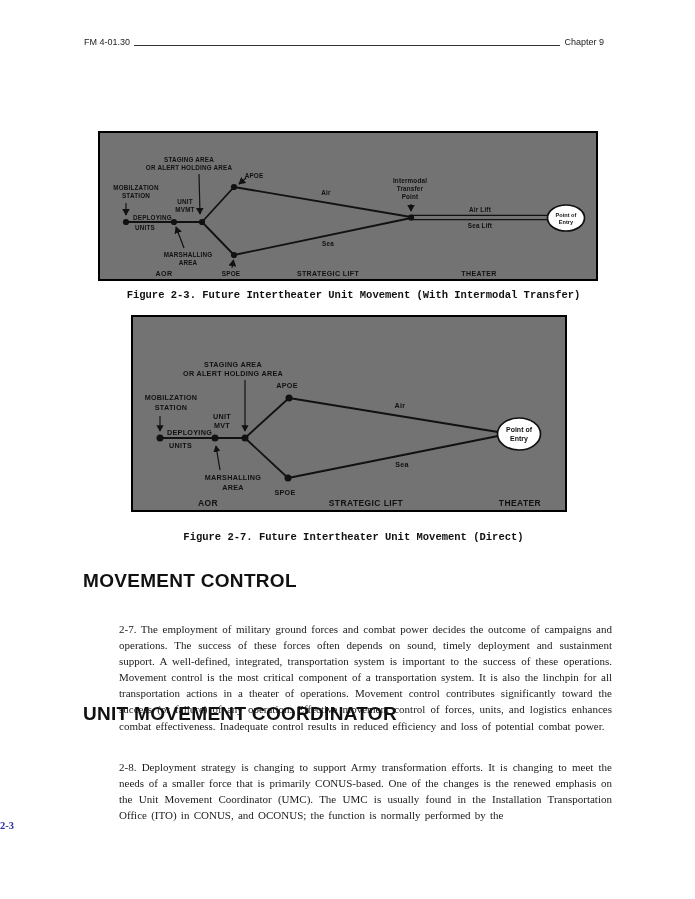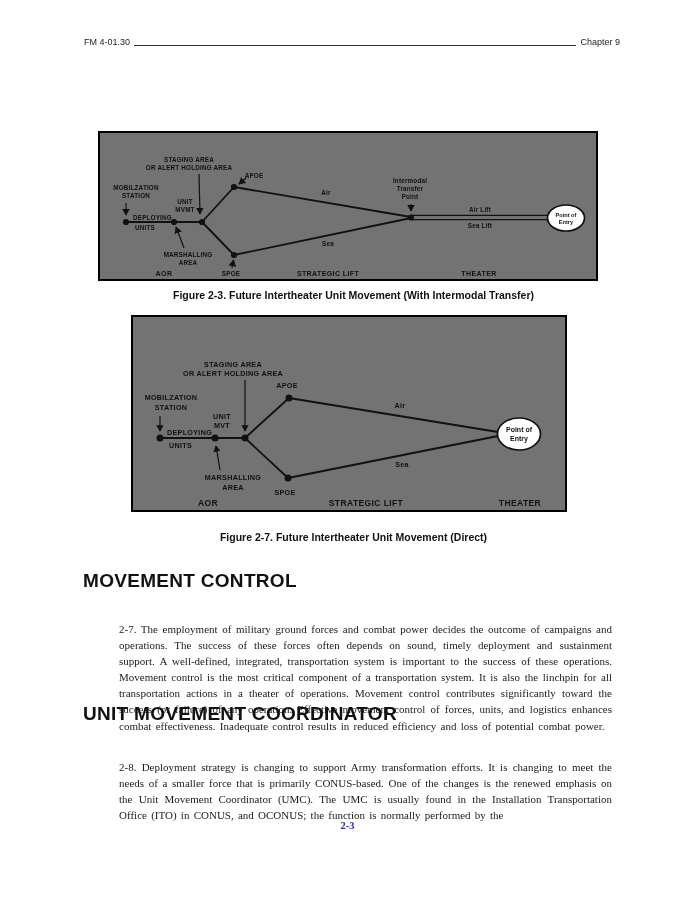--- a/index.html
+++ b/index.html
@@ -1,40 +1,40 @@
 <!DOCTYPE html>
 <html><head>
 <meta charset="utf-8">
 <style>
   html,body{margin:0;padding:0;background:#e8e8e8;}
   .page{position:relative;width:695px;height:899px;background:#ffffff;margin:0 auto;
         font-family:"Liberation Sans",sans-serif;color:#111;overflow:hidden;}
   
-  .hdr{position:absolute;top:37px;left:84px;right:75px;display:flex;align-items:flex-end;
+  .hdr{position:absolute;top:37px;left:84px;right:91px;display:flex;align-items:flex-end;
        font-size:9px;color:#222;}
   .hdr-rule{flex:1;border-bottom:1px solid #333;margin:0 4px 1px 4px;height:1px;}
   
   .figbox{position:absolute;border:2px solid #000;box-sizing:border-box;background:#737373;}
   .fig3{left:98px;top:131px;width:500px;height:150px;}
   .fig4{left:131px;top:315px;width:436px;height:197px;}
   .figbox svg{display:block;width:100%;height:100%;}
   
   .caption{position:absolute;left:0;right:0;text-align:center;
-           font-family:Liberation Sans, sans-serif;font-weight:bold;font-size:10.5px;color:#111;padding-left:12px;}
+           font-family:Liberation Mono, monospace;font-weight:bold;font-size:10.5px;color:#111;padding-left:12px;}
   .cap3{top:289px;}
   .cap4{top:531px;}
   
   .h1{position:absolute;left:83px;font-size:19px;font-weight:bold;letter-spacing:.3px;color:#111;}
   .h1a{top:570px;} .h1b{top:703px;}
   .para{position:absolute;left:119px;width:493px;text-align:justify;
         font-family:"Liberation Serif",serif;font-size:11px;line-height:16.1px;color:#1a1a1a;
         word-spacing:1.5px;}
   .p1{top:610px;} .p2{top:748px;}
   
-  .pagenum{position:absolute;left:0;right:0;top:820px;text-align:center;
+  .pagenum{position:absolute;left:0;right:0;top:820px;text-align:left;
            font-family:"Liberation Serif",serif;font-weight:bold;font-size:10.5px;color:#2b2ba6;}
   
   text{font-family:"Liberation Sans",sans-serif;font-weight:bold;fill:#111;}
   .t3{font-size:6.3px;letter-spacing:.2px;}
   .t3b{font-size:7px;letter-spacing:.4px;}
   .t3s{font-size:5.6px;letter-spacing:0;}
   .t4{font-size:7.2px;letter-spacing:.3px;}
   .t4b{font-size:8.5px;letter-spacing:.4px;}
   .t4s{font-size:7px;letter-spacing:0;}
   .ln{stroke:#111;stroke-width:1.8;fill:none;}

